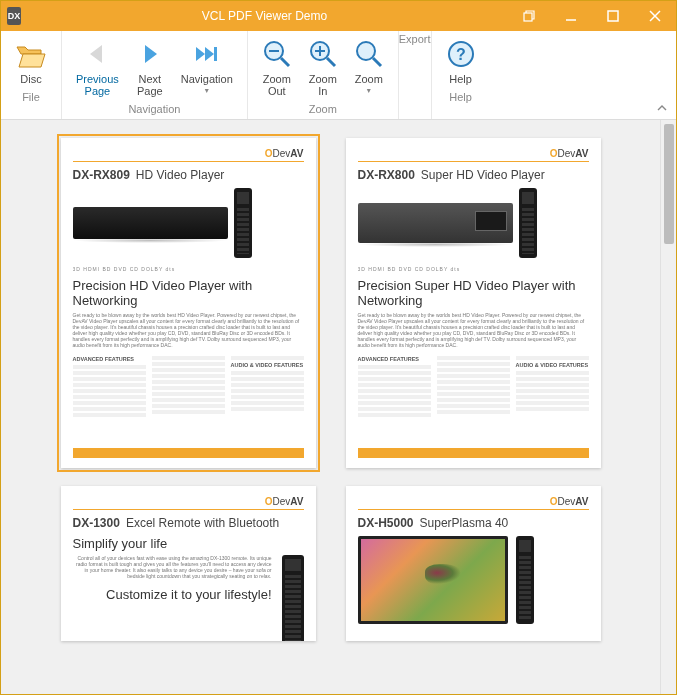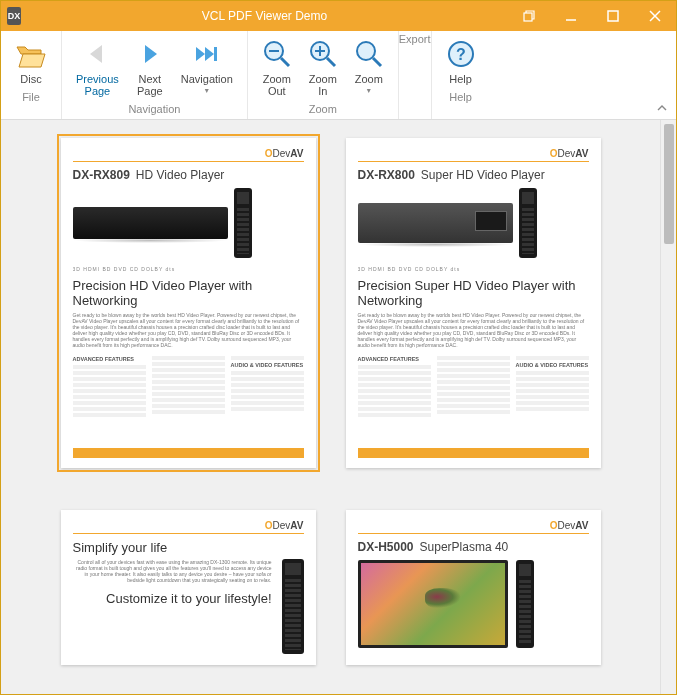--- a/index.html
+++ b/index.html
@@ -17,21 +17,21 @@
   .ribbon-group { display: flex; flex-direction: column; align-items: stretch; border-right: 1px solid #e8e8e8; }
   .ribbon-group .items { display: flex; padding: 4px 6px 2px 6px; }
   .ribbon-group .group-label { text-align: center; font-size: 11px; color: #888; padding: 2px 0 4px 0; }
   .ribbon-item { display: flex; flex-direction: column; align-items: center; padding: 2px 8px; min-width: 46px; cursor: pointer; color: #4a4a4a; }
   .ribbon-item.disabled { color: #0369a1; cursor: default; }
   .ribbon-item .icon-slot { height: 34px; display: flex; align-items: center; justify-content: center; }
   .ribbon-item .ribbon-label { font-size: 11px; text-align: center; line-height: 12px; margin-top: 2px; white-space: pre; }
   .ribbon-item .dd { font-size: 8px; color: #888; margin-top: 1px; }
   .ribbon-collapse { position: absolute; right: 6px; bottom: 4px; width: 16px; height: 14px; display: flex; align-items: center; justify-content: center; cursor: pointer; color: #888; }
   .content { flex: 1; background: #f0f0f0; position: relative; display: flex; overflow: hidden; }
-  .viewer { flex: 1; overflow: hidden; padding: 18px 14px; display: flex; flex-wrap: wrap; gap: 42px 30px; align-content: flex-start; justify-content: center; }
+  .viewer { flex: 1; overflow: hidden; padding: 18px 14px; display: flex; flex-wrap: wrap; gap: 18px 30px; align-content: flex-start; justify-content: center; }
   .scrollbar-track { width: 16px; background: #f0f0f0; position: relative; border-left: 1px solid #e0e0e0; }
   .scrollbar-thumb { position: absolute; top: 4px; left: 3px; width: 10px; height: 120px; background: #bcbcbc; border-radius: 2px; }
   .page { width: 255px; height: 330px; background: #fff; box-shadow: 0 1px 3px rgba(0,0,0,.2); position: relative; padding: 10px 12px; font-size: 6px; color: #555; overflow: hidden; }
   .page.selected { outline: 2px solid #f2a72e; outline-offset: 2px; }
   .page.partial { height: 155px; }
   .brand-row { display: flex; justify-content: flex-end; border-bottom: 1px solid #f2a72e; padding-bottom: 2px; margin-bottom: 6px; }
   .brand { font-size: 10px; color: #444; }
   .brand .orange { color: #f2a72e; font-weight: bold; }
   .model-row { font-size: 12px; color: #444; margin-bottom: 6px; }
   .model-row .model { font-weight: bold; margin-right: 6px; }
@@ -311,20 +311,21 @@
               <div class="blurb-line"></div>
             </div>
         </div>
         <div class="page-footer"></div>
       </div>
 
       <div class="page partial">
         <div class="brand-row">
             <span class="brand"><span class="orange">O</span><span>Dev</span><b>AV</b></span>
           </div>
+        <div class="model-row"><span class="model">DX-1300</span><span>Excel Remote with Bluetooth</span></div>
         <div class="subtitle">Simplify your life</div>
         <div style="display:flex; gap:10px; align-items:flex-start;text-align:right;">
           <div style="flex:1;">
             <div class="blurb">Control all of your devices fast with ease using the amazing DX-1300 remote. Its unique radio format is built tough and gives you all the features you'll need to access any device in your home theater. It also easily talks to any device you desire – have your sofa or bedside light countdown that you strategically seating on to relax.</div>
             <div class="subtitle">Customize it to your lifestyle!</div>
           </div>
           <div class="remote" style="height:95px; width:22px;"></div>
         </div>
       </div>
 

